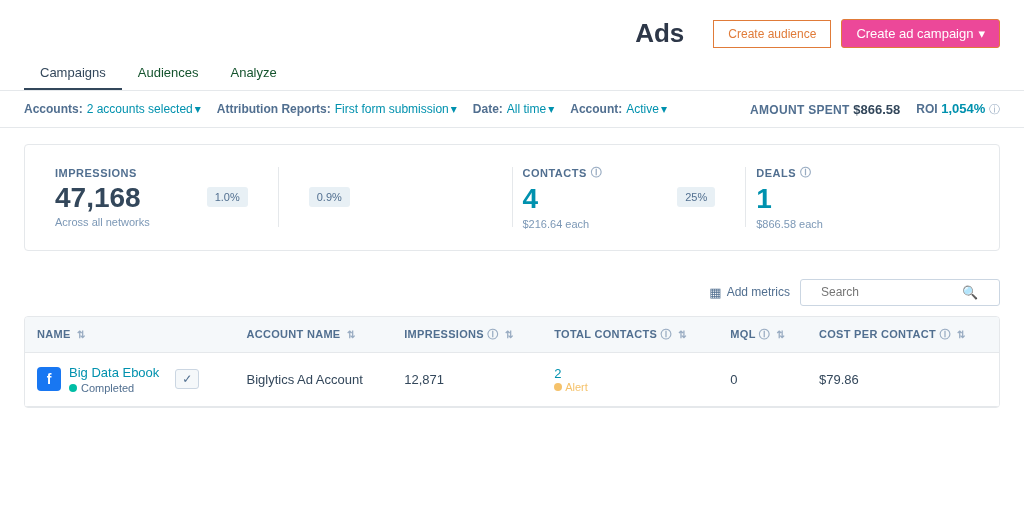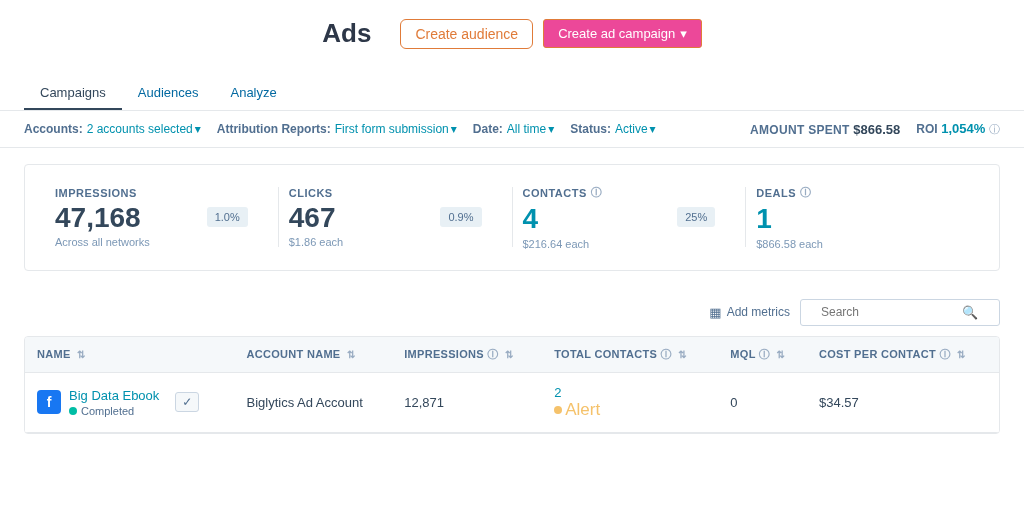--- a/index.html
+++ b/index.html
@@ -17,41 +17,41 @@
       padding: 0;
     }
     .top-bar {
       background: #fff;
       padding: 18px 24px 0 24px;
       border-bottom: 1px solid #e5e8eb;
     }
     .page-header {
       display: flex;
       align-items: center;
-      justify-content: center;
-      margin-bottom: 28px;
+      justify-content: flex-end;
+      margin-bottom: 8px;
       gap: 29px;
     }
     .page-title {
       font-size: 26px;
       font-weight: 600;
       color: #2d3748;
     }
     .header-actions {
       display: flex;
       gap: 10px;
       align-items: center;
     }
     .btn-outline {
       border: 1px solid #e07b39;
       background: #fff;
       color: #e07b39;
       padding: 6px 14px;
-      border-radius: 6px;
-      font-size: 14px;
+      border-radius: 0;
+      font-size: 12px;
       cursor: pointer;
       font-weight: 500;
     }
     .btn-primary {
       background: #ec4899;
       color: #fff;
       border: 1px solid #e07b39;
       padding: 6px 14px;
       border-radius: 3px;
       font-size: 13px;
@@ -62,21 +62,21 @@
       gap: 5px;
     }
     .nav-tabs {
       display: flex;
       gap: 0;
     }
     .nav-tab {
       padding: 8px 16px;
       cursor: pointer;
       font-size: 13px;
-      color: #0369a1;
+      color: #14532d;
       border-bottom: 2px solid transparent;
       font-weight: 500;
     }
     .nav-tab.active {
       color: #33475b;
       border-bottom: 2px solid #33475b;
     }
     .filters-bar {
       background: #fff;
       padding: 10px 24px;
@@ -324,21 +324,21 @@
       gap: 6px;
     }
     .contacts-value {
       color: #0091ae;
       font-weight: 500;
     }
     .alert-badge {
       display: flex;
       align-items: center;
       gap: 3px;
-      font-size: 17px;
+      font-size: 11px;
       color: #f5c26b;
     }
     .alert-dot {
       width: 8px;
       height: 8px;
       border-radius: 50%;
       background: #f5c26b;
     }
     .info-icon {
       color: #99acc2;
@@ -407,21 +407,21 @@
         </span>
       </div>
       <div class="filter-item">
         <span class="filter-label">Date:</span>
         <span class="filter-link">
           <span>All time</span>
           <span>▾</span>
         </span>
       </div>
       <div class="filter-item">
-        <span class="filter-label">Status:</span>
+        <span class="filter-label">Account:</span>
         <span class="filter-link">
           <span>Active</span>
           <span>▾</span>
         </span>
       </div>
     </div>
     <div class="filters-right">
       <div>
         <span class="amount-spent">AMOUNT SPENT</span>
         <span class="amount-value">$866.58</span>
@@ -446,27 +446,20 @@
           <div class="stat-value dark">47,168</div>
           <div class="stat-sub">Across all networks</div>
         </div>
         <div class="arrow-badge">
           <span>1.0%</span>
         </div>
       </div>
       <div class="stat-divider"></div>
 
       <div class="stat-block">
-        <div class="stat-info">
-          <div class="stat-label">
-            <span>CLICKS</span>
-          </div>
-          <div class="stat-value dark">467</div>
-          <div class="stat-sub">$1.86 each</div>
-        </div>
         <div class="arrow-badge">
           <span>0.9%</span>
         </div>
       </div>
       <div class="stat-divider"></div>
 
       <div class="stat-block">
         <div class="stat-info">
           <div class="stat-label">
             <span>CONTACTS</span>
@@ -560,20 +553,20 @@
               <td>
                 <div class="contacts-cell">
                   <span class="contacts-value">2</span>
                 </div>
                 <div class="alert-badge">
                   <div class="alert-dot"></div>
                   <span>Alert</span>
                 </div>
               </td>
               <td>0</td>
-              <td>$34.57</td>
+              <td>$79.86</td>
             </tr>
           </tbody>
         </table>
       </div>
     </div>
   </div>
 </div>
 
 </body></html>

